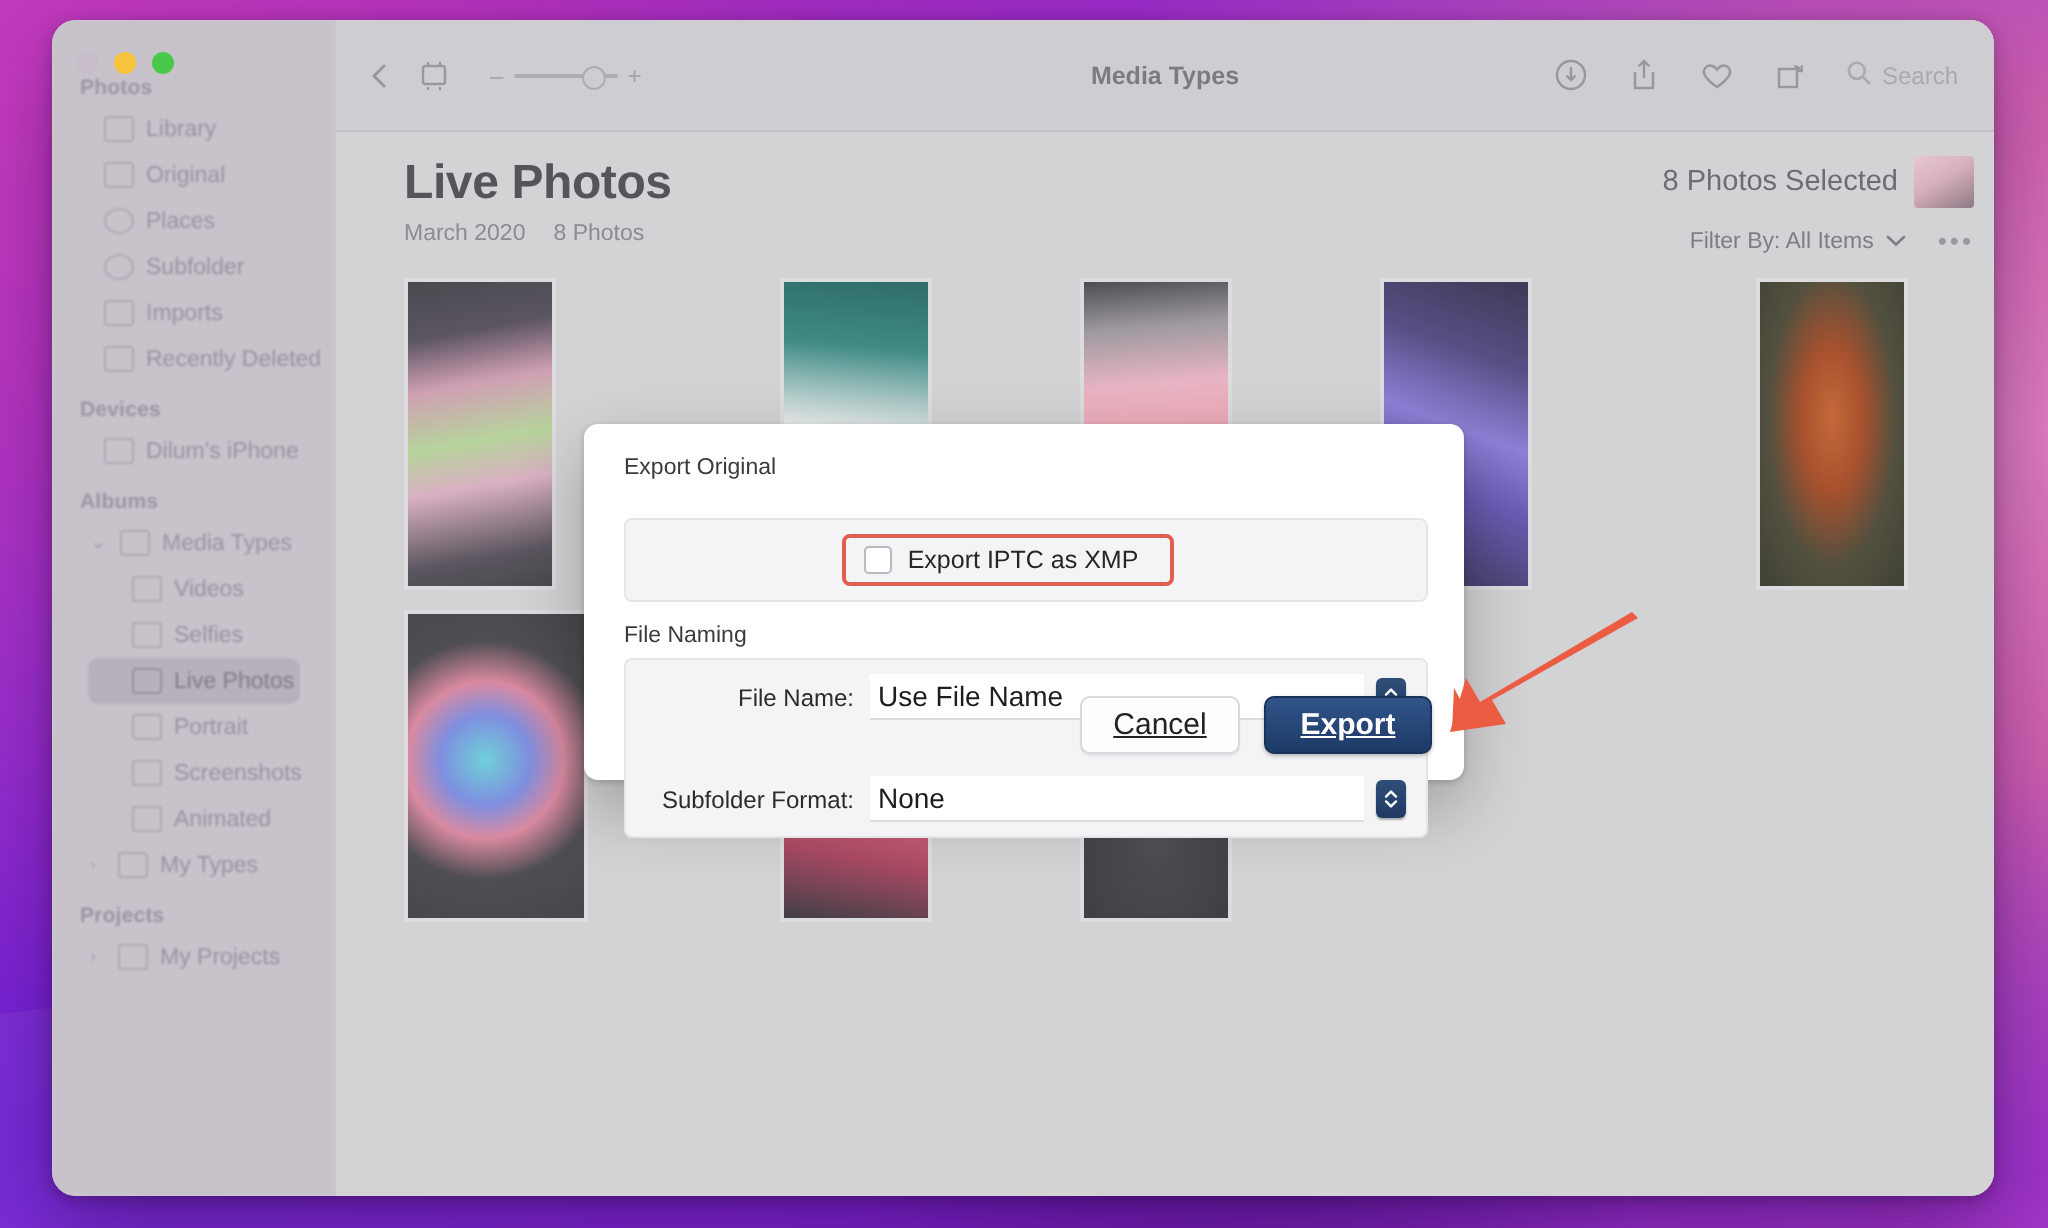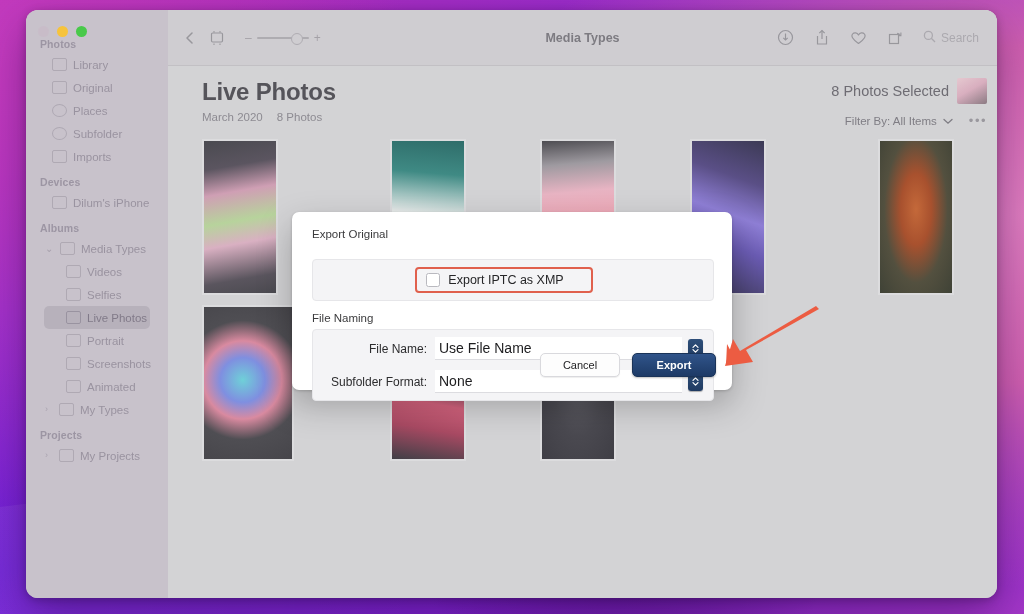--- a/index.html
+++ b/index.html
@@ -123,45 +123,45 @@
   .sh-pad{padding:16px 18px 0 20px;}
   .sh-label{font-size:11.5px;color:#3b3b3d;margin-bottom:19px;}
   .sh-box{
     background:#f4f4f6;border:1px solid #e6e6e9;border-radius:4px;
     padding:7px 10px;
   }
   .chk-row{display:flex;align-items:center;justify-content:center;}
   .chk-wrap{
     display:flex;align-items:center;gap:8px;
     border:2px solid #e0604d;border-radius:4px;
-    padding:4px 27px 4px 9px;margin-left:-18px;
+    padding:4px 16px 4px 9px;margin-left:-18px;
   }
   .chk{width:12px;height:12px;border:1px solid #b9b9bf;border-radius:2.5px;background:#fff;flex:none;}
   .chk-lbl{font-size:12.5px;color:#262628;}
   .sh-label2{font-size:11.5px;color:#3b3b3d;margin:11px 0 5px 0;}
-  .field-row{display:flex;align-items:center;gap:8px;margin-bottom:10px;}
+  .field-row{display:flex;align-items:center;gap:8px;margin-bottom:28px;}
   .field-row:last-child{margin-bottom:0;}
   .f-lbl{width:104px;text-align:right;font-size:12px;color:#2c2c2e;}
   .f-ctl{flex:1;display:flex;align-items:center;gap:6px;}
   .f-input{
     flex:1;background:#fff;border:none;border-bottom:1px solid #dcdce0;
     font-size:14px;color:#1d1d1f;padding:3px 4px;font-family:inherit;
   }
   .stepper{
     width:15px;height:19px;border-radius:3px;flex:none;
     background:linear-gradient(#2e4f7a,#1f3a61);
     display:flex;flex-direction:column;align-items:center;justify-content:center;
     color:#fff;line-height:6px;font-size:8px;box-shadow:0 1px 1px rgba(0,0,0,.3);
   }
   .sh-actions{
     position:absolute;right:16px;bottom:13px;display:flex;gap:12px;align-items:center;
   }
   .btn{
-    font-size:11px;border-radius:5px;padding:5px 0;
-    text-align:center;font-family:inherit;
+    font-size:15px;border-radius:5px;padding:5px 0;
+    text-align:center;font-family:inherit;text-decoration:underline;
   }
   .btn-cancel{width:78px;background:#fdfdfd;border:1px solid #d9d9dd;color:#232325;
     box-shadow:0 1px 1px rgba(0,0,0,.07);}
   .btn-export{width:82px;background:linear-gradient(#30548a,#1d3a66);border:1px solid #1a3358;
     color:#fff;font-weight:700;box-shadow:0 1px 2px rgba(0,0,0,.25);}
 
   
   .arrow{position:absolute;left:690px;top:305px;z-index:30;pointer-events:none;}
 </style>
 </head>
@@ -197,20 +197,24 @@
             <span class="si-ico round"></span>
             <span>Places</span>
           </div>
           <div class="side-item">
             <span class="si-ico round"></span>
             <span>Subfolder</span>
           </div>
           <div class="side-item">
             <span class="si-ico"></span>
             <span>Imports</span>
+          </div>
+          <div class="side-item">
+            <span class="si-ico"></span>
+            <span>Recently Deleted</span>
           </div>
           <div class="side-group">Devices</div>
           <div class="side-item">
             <span class="si-ico"></span>
             <span>Dilum's iPhone</span>
           </div>
           <div class="side-group">Albums</div>
           <div class="side-item">
             <span class="check">⌄</span>
             <span class="si-ico"></span>

